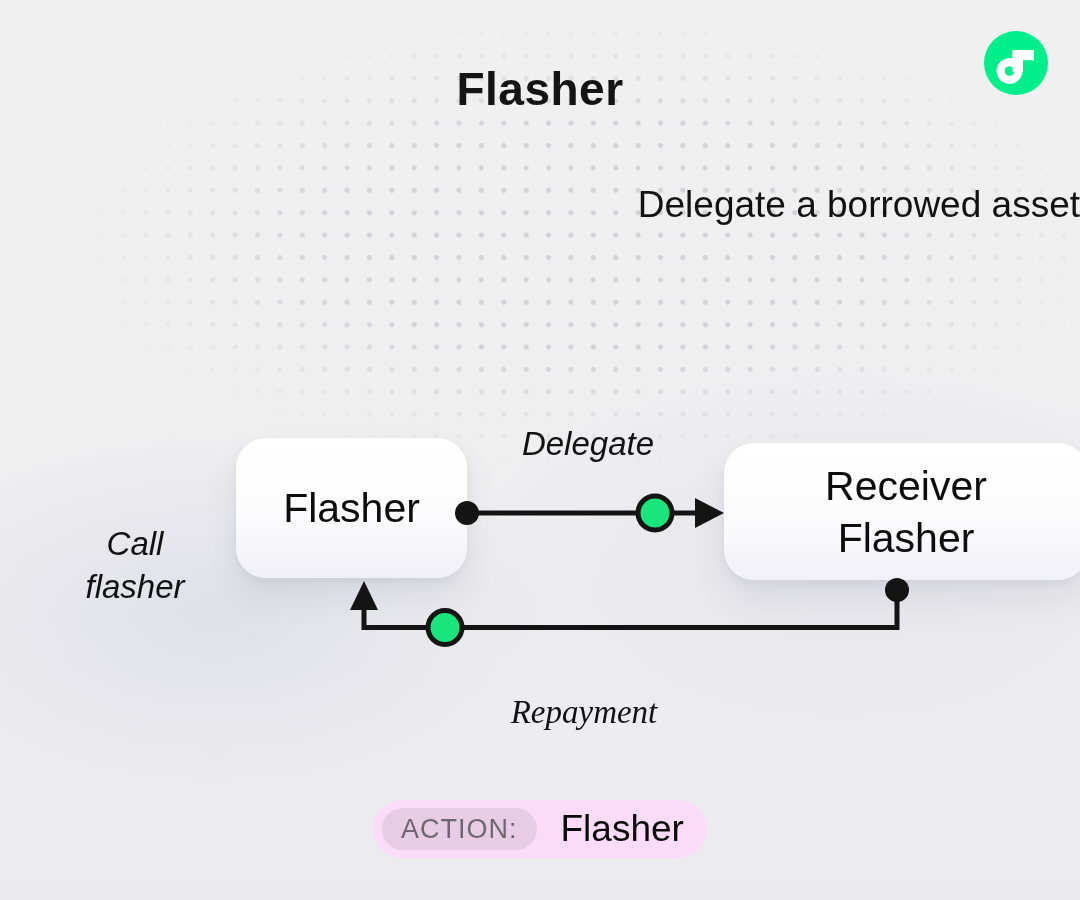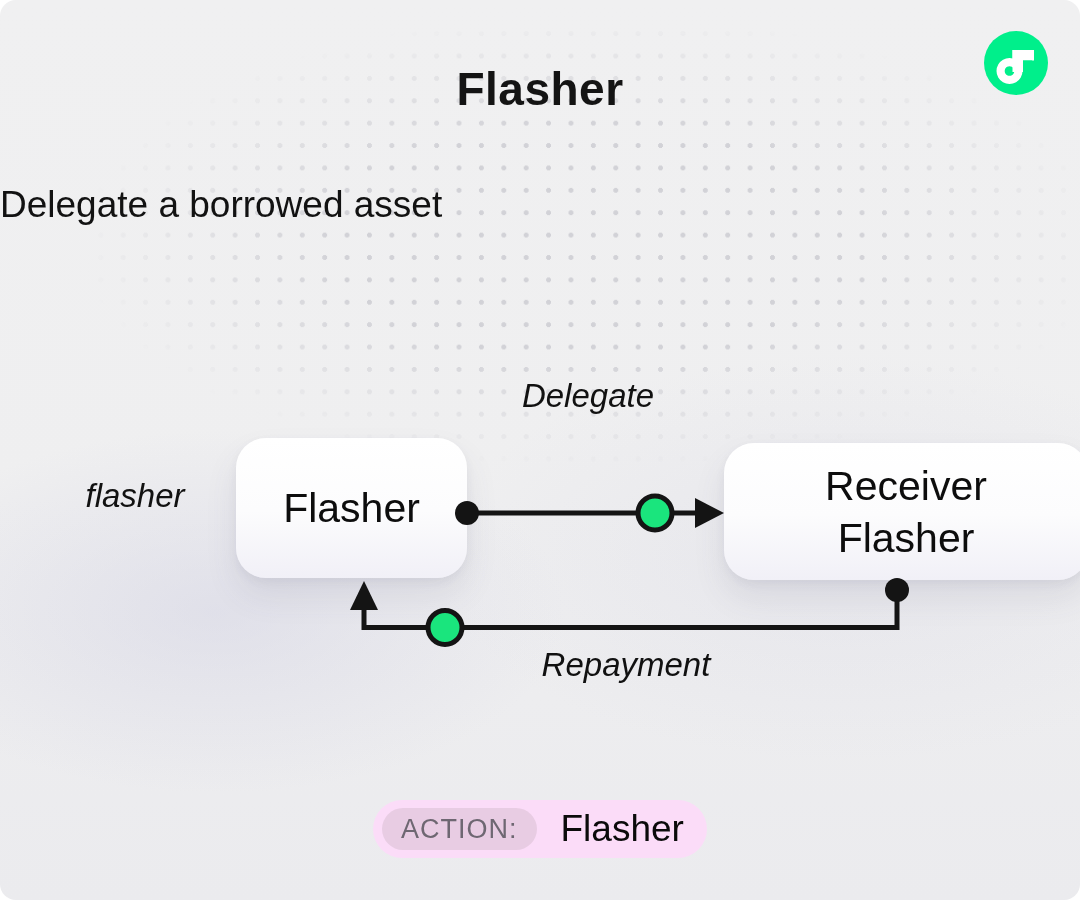--- a/index.html
+++ b/index.html
@@ -10,21 +10,20 @@
   }
   .canvas {
     position: relative;
     width: 1080px;
     height: 900px;
     overflow: hidden;
     background:
       radial-gradient(45% 28% at 20% 68%, rgba(203,203,224,0.40), rgba(203,203,224,0) 72%),
       radial-gradient(50% 30% at 78% 62%, rgba(210,210,226,0.28), rgba(210,210,226,0) 75%),
       linear-gradient(180deg, #f0f0f1 0%, #efeff0 55%, #ebebee 100%);
-    border-radius: 16px;
   }
 
   
   .dots {
     position: absolute;
     left: 0; top: 292; width: 1080px; height: 505px;
     background-image: radial-gradient(circle, #d2d2d7 2.3px, rgba(210,210,215,0) 2.5px);
     background-size: 22.4px 22.4px;
     -webkit-mask-image: radial-gradient(ellipse 58% 55% at 55% 48%, #000 42%, transparent 82%);
     mask-image: radial-gradient(ellipse 58% 55% at 55% 48%, #000 42%, transparent 82%);
@@ -41,21 +40,21 @@
 
   .logo {
     position: absolute;
     left: 984px; top: 31px;
     width: 64px; height: 64px;
   }
 
   .subtitle {
     position: absolute;
     top: 181px; left: 0; width: 100%;
-    text-align: left;
+    text-align: right;
     font-size: 37px;
     line-height: 48px;
     font-weight: 400;
     color: #121212;
   }
 
   .node {
     position: absolute;
     border-radius: 30px;
     background: linear-gradient(180deg, #ffffff 0%, #fcfcfd 52%, #f1f0f7 100%);
@@ -73,24 +72,25 @@
   .node-receiver { left: 724px; top: 443px; width: 364px; height: 137px; }
 
   .flow-label {
     position: absolute;
     text-align: center;
     font-style: italic;
     font-size: 33px;
     line-height: 43px;
     color: #111;
     z-index: 3;
+    margin-top: 48px;
   }
   .lbl-call      { left: 35px;  top: 474px; width: 200px; }
   .lbl-delegate  { left: 458px; top: 374px; width: 260px; }
-  .lbl-repayment { left: 476px; top: 643px; width: 300px; }
+  .lbl-repayment { left: 434px; top: 643px; width: 300px; font-family: Liberation Serif, serif; }
 
   .arrows {
     position: absolute;
     left: 0; top: 0; width: 1080px; height: 900px;
     z-index: 4;
     pointer-events: none;
   }
   .ink-fill   { fill: var(--ink, #141414); }
   .ink-stroke { stroke: var(--ink, #141414); }
   .green-fill { fill: var(--accent-green, #1ae57d); }
@@ -149,20 +149,21 @@
   <div class="node node-flasher">
     <div>Flasher</div>
   </div>
 
   <div class="node node-receiver">
     <div>Receiver</div>
     <div>Flasher</div>
   </div>
 
   <div class="flow-label lbl-call">
+    <div>Call</div>
     <div>flasher</div>
   </div>
 
   <div class="flow-label lbl-delegate">
     <div>Delegate</div>
   </div>
 
   <div class="flow-label lbl-repayment">Repayment</div>
 
   <svg class="arrows" viewBox="0 0 1080 900" aria-hidden="true">

